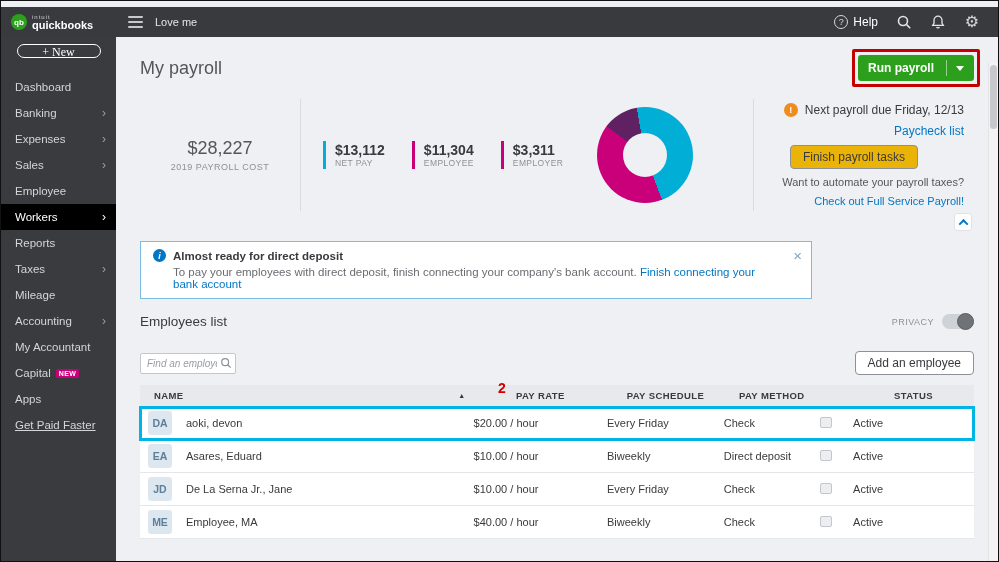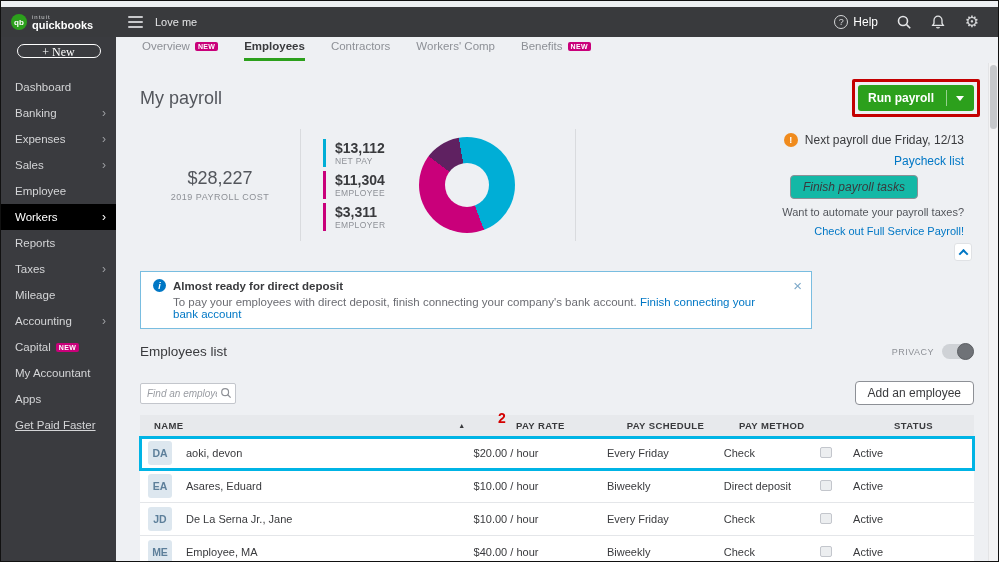--- a/index.html
+++ b/index.html
@@ -43,33 +43,33 @@
   .rp-annot { border:3px solid #c40000; padding:3px; border-radius:2px; }
   .rp-btn { display:flex; align-items:center; background:#2ca01c; border:none; border-radius:3px; height:26px; padding:0 10px; color:#fff; font-size:12px; font-weight:bold; cursor:pointer; font-family:inherit; }
   .rp-sep { width:1px; height:16px; background:rgba(255,255,255,.5); margin:0 9px 0 12px; }
   .caret-down { width:0; height:0; border-left:4px solid transparent; border-right:4px solid transparent; border-top:5px solid #fff; }
 
   .stats { display:flex; align-items:center; margin:12px 10px 0 24px; height:112px; }
   .total-block { width:160px; text-align:center; }
   .total-value { font-size:18px; color:#53565c; }
   .total-label { font-size:9px; color:#8d9096; letter-spacing:.5px; margin-top:3px; }
   .vdiv { width:1px; align-self:stretch; background:#d9dbde; }
-  .stat-col { display:flex; flex-direction:column; gap:4px; padding:0 34px 0 22px; }
+  .stat-col { display:flex; gap:27px; padding:0 34px 0 22px; }
   .stat { display:flex; align-items:center; gap:9px; }
   .stat-bar { width:3px; height:28px; }
   .stat-value { font-size:14px; color:#393a3d; font-weight:bold; line-height:1.2; }
   .stat-label { font-size:8.5px; color:#8d9096; letter-spacing:.4px; }
   .donut { width:96px; height:96px; border-radius:50%; margin-right:60px;
            background:conic-gradient(from -10deg, #00aed6 0 47%, #c9007a 47% 88%, #5f2161 88% 100%); position:relative; }
   .donut::after { content:""; position:absolute; inset:26px; border-radius:50%; background:#eef0f3; }
   .due-block { display:flex; flex-direction:column; align-items:flex-end; gap:7px; padding:0 14px 0 26px; margin-left:auto; }
   .due-row { display:flex; align-items:center; gap:7px; font-size:12px; color:#393a3d; }
   .warn-dot { width:14px; height:14px; border-radius:50%; background:#f08b1d; color:#fff; font-size:9px; font-weight:bold; display:flex; align-items:center; justify-content:center; }
   .link { color:#0077c5; font-size:12px; cursor:pointer; text-decoration:none; }
-  .tasks-btn { background:#14b8a6; border:1px solid #8d9096; border-radius:4px; height:24px; padding:0 12px; font-size:12px; color:#393a3d; cursor:pointer; font-family:inherit; margin-right:46px;font-style:italic; }
+  .tasks-btn { background:#eab308; border:1px solid #8d9096; border-radius:4px; height:24px; padding:0 12px; font-size:12px; color:#393a3d; cursor:pointer; font-family:inherit; margin-right:46px; }
   .automate-q { font-size:11px; color:#53565c; }
   .automate-link { font-size:11px; }
 
   .collapse-row { height:22px; position:relative; }
   .collapse-btn { position:absolute; right:16px; top:2px; width:18px; height:18px; background:#fff; border:1px solid #e0e2e5; border-radius:3px; cursor:pointer; display:flex; align-items:center; justify-content:center; }
   .chev-up { width:7px; height:7px; border-left:2px solid #0077c5; border-top:2px solid #0077c5; transform:rotate(45deg) translate(1px,1px); }
 
   .alert { width:672px; margin:8px 0 0 24px; background:#fff; border:1px solid #79bde0; padding:7px 28px 8px 12px; position:relative; }
   .alert-title-row { display:flex; align-items:center; gap:7px; }
   .info-dot { width:13px; height:13px; border-radius:50%; background:#0077c5; color:#fff; font-size:9px; font-weight:bold; font-style:italic; display:flex; align-items:center; justify-content:center; }
@@ -183,58 +183,39 @@
           <span class="chev">›</span>
         </div>
       <div class="nav-item">
           <span class="lbl">Mileage</span>
         </div>
       <div class="nav-item">
           <span class="lbl">Accounting</span>
           <span class="chev">›</span>
         </div>
       <div class="nav-item">
+          <span class="lbl">My Accountant</span>
+        </div>
+      <div class="nav-item">
           <span style="display:flex;align-items:center;">
             <span class="lbl">Capital</span>
             <span class="badge-new">NEW</span>
           </span>
         </div>
       <div class="nav-item">
-          <span class="lbl">My Accountant</span>
-        </div>
-      <div class="nav-item">
           <span class="lbl">Apps</span>
         </div>
       <div class="nav-item link-style">
           <span class="lbl">Get Paid Faster</span>
         </div>
     </nav>
   </aside>
 
   <div class="main">
 
-    <div class="tabs">
-      <div class="tab">
-          <span>Overview</span>
-          <span class="badge-new">NEW</span>
-        </div>
-      <div class="tab active">
-          <span>Employees</span>
-        </div>
-      <div class="tab">
-          <span>Contractors</span>
-        </div>
-      <div class="tab">
-          <span>Workers' Comp</span>
-        </div>
-      <div class="tab">
-          <span>Benefits</span>
-          <span class="badge-new">NEW</span>
-        </div>
-    </div>
 
     <div class="page-head">
       <h1 class="page-title">My payroll</h1>
       <div class="rp-annot">
         <button class="rp-btn">
           <span>Run payroll</span>
           <span class="rp-sep"></span>
           <span class="caret-down"></span>
         </button>
       </div>

